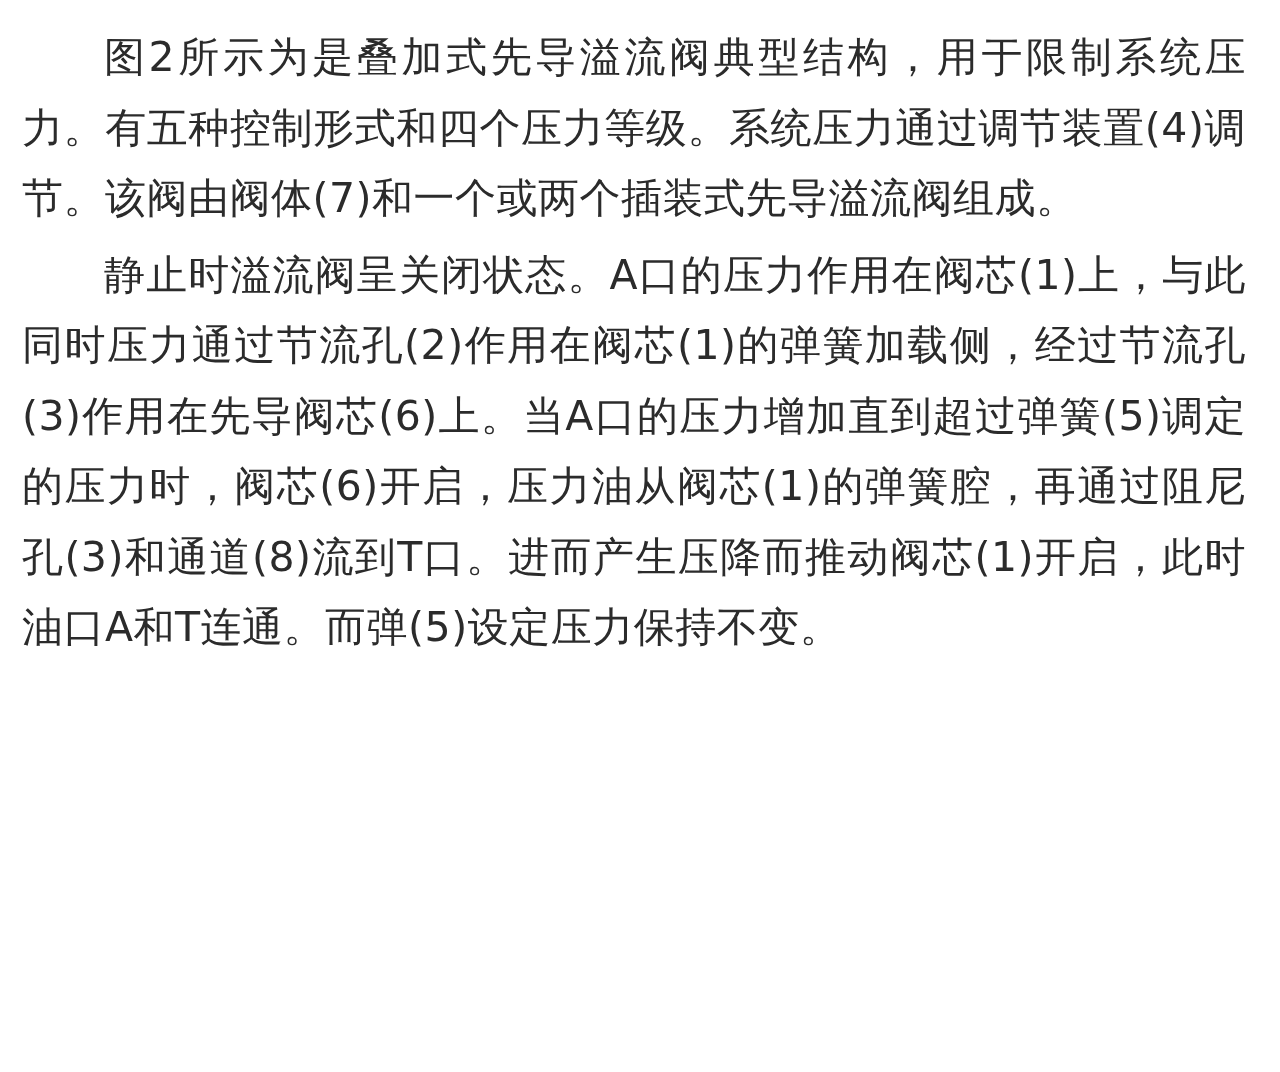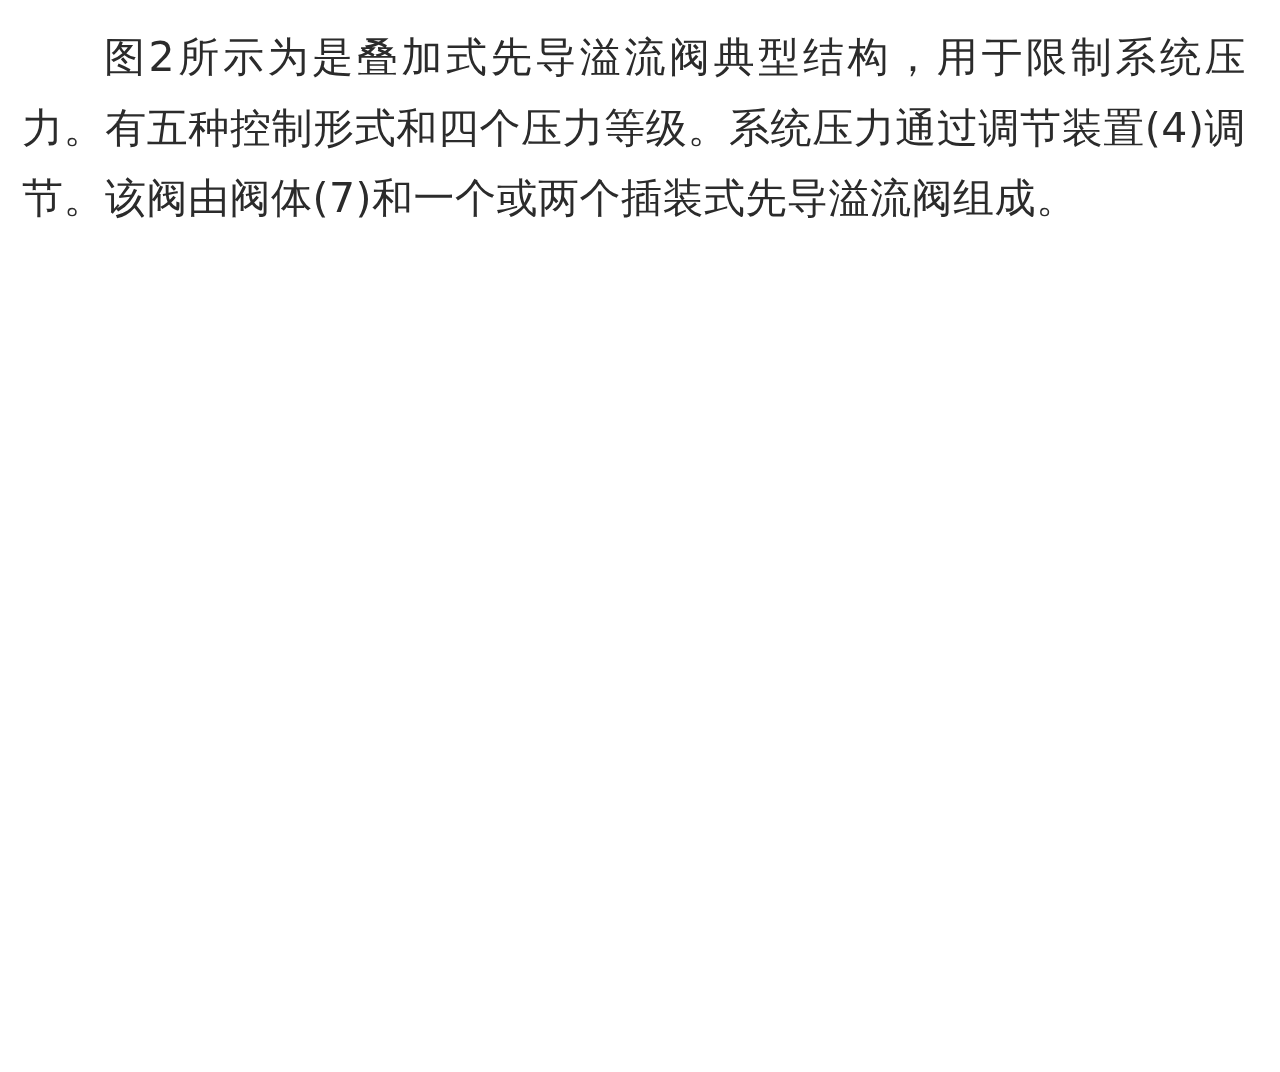--- a/index.html
+++ b/index.html
@@ -37,14 +37,15 @@
   .para:last-child {
     margin-bottom: 0;
   }
 </style>
 </head>
 <body>
 
 <div class="page">
   <div class="doc-body">
     <p class="para">图2所示为是叠加式先导溢流阀典型结构，用于限制系统压力。有五种控制形式和四个压力等级。系统压力通过调节装置(4)调节。该阀由阀体(7)和一个或两个插装式先导溢流阀组成。</p>
+    <p class="para">静止时溢流阀呈关闭状态。A口的压力作用在阀芯(1)上，与此同时压力通过节流孔(2)作用在阀芯(1)的弹簧加载侧，经过节流孔(3)作用在先导阀芯(6)上。当A口的压力增加直到超过弹簧(5)调定的压力时，阀芯(6)开启，压力油从阀芯(1)的弹簧腔，再通过阻尼孔(3)和通道(8)流到T口。进而产生压降而推动阀芯(1)开启，此时油口A和T连通。而弹(5)设定压力保持不变。</p>
   </div>
 </div>
 
 </body></html>

